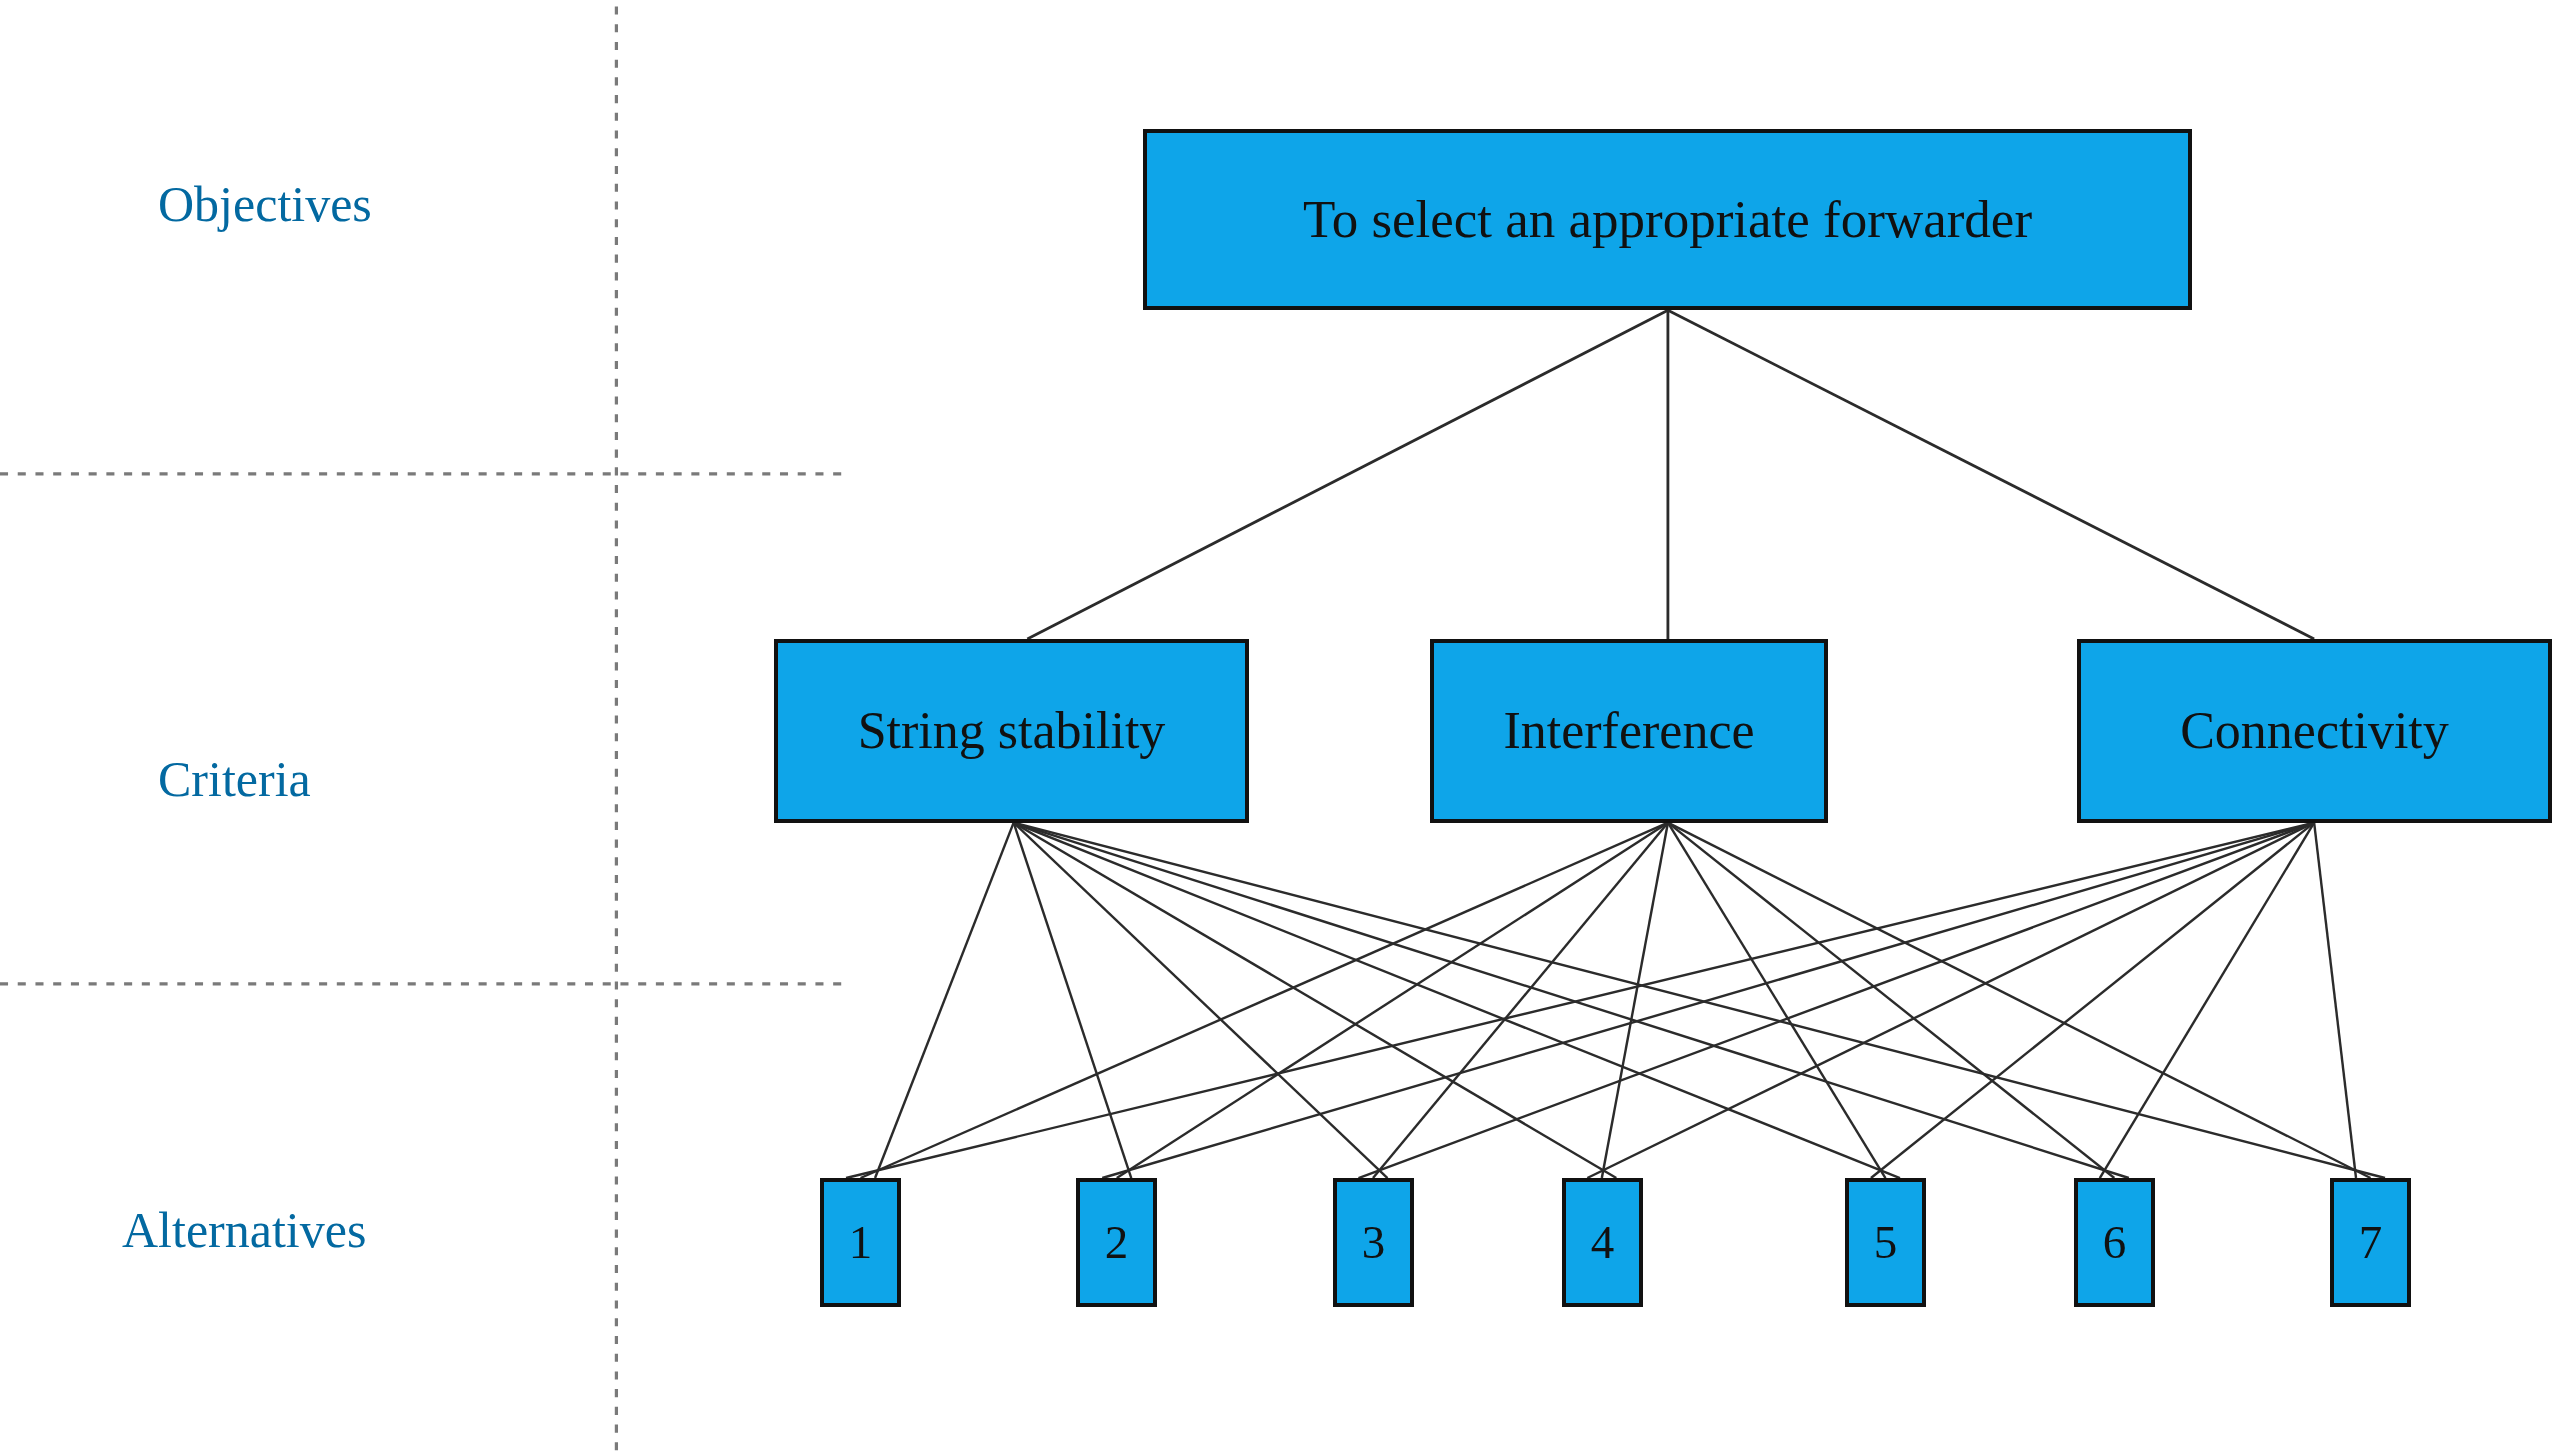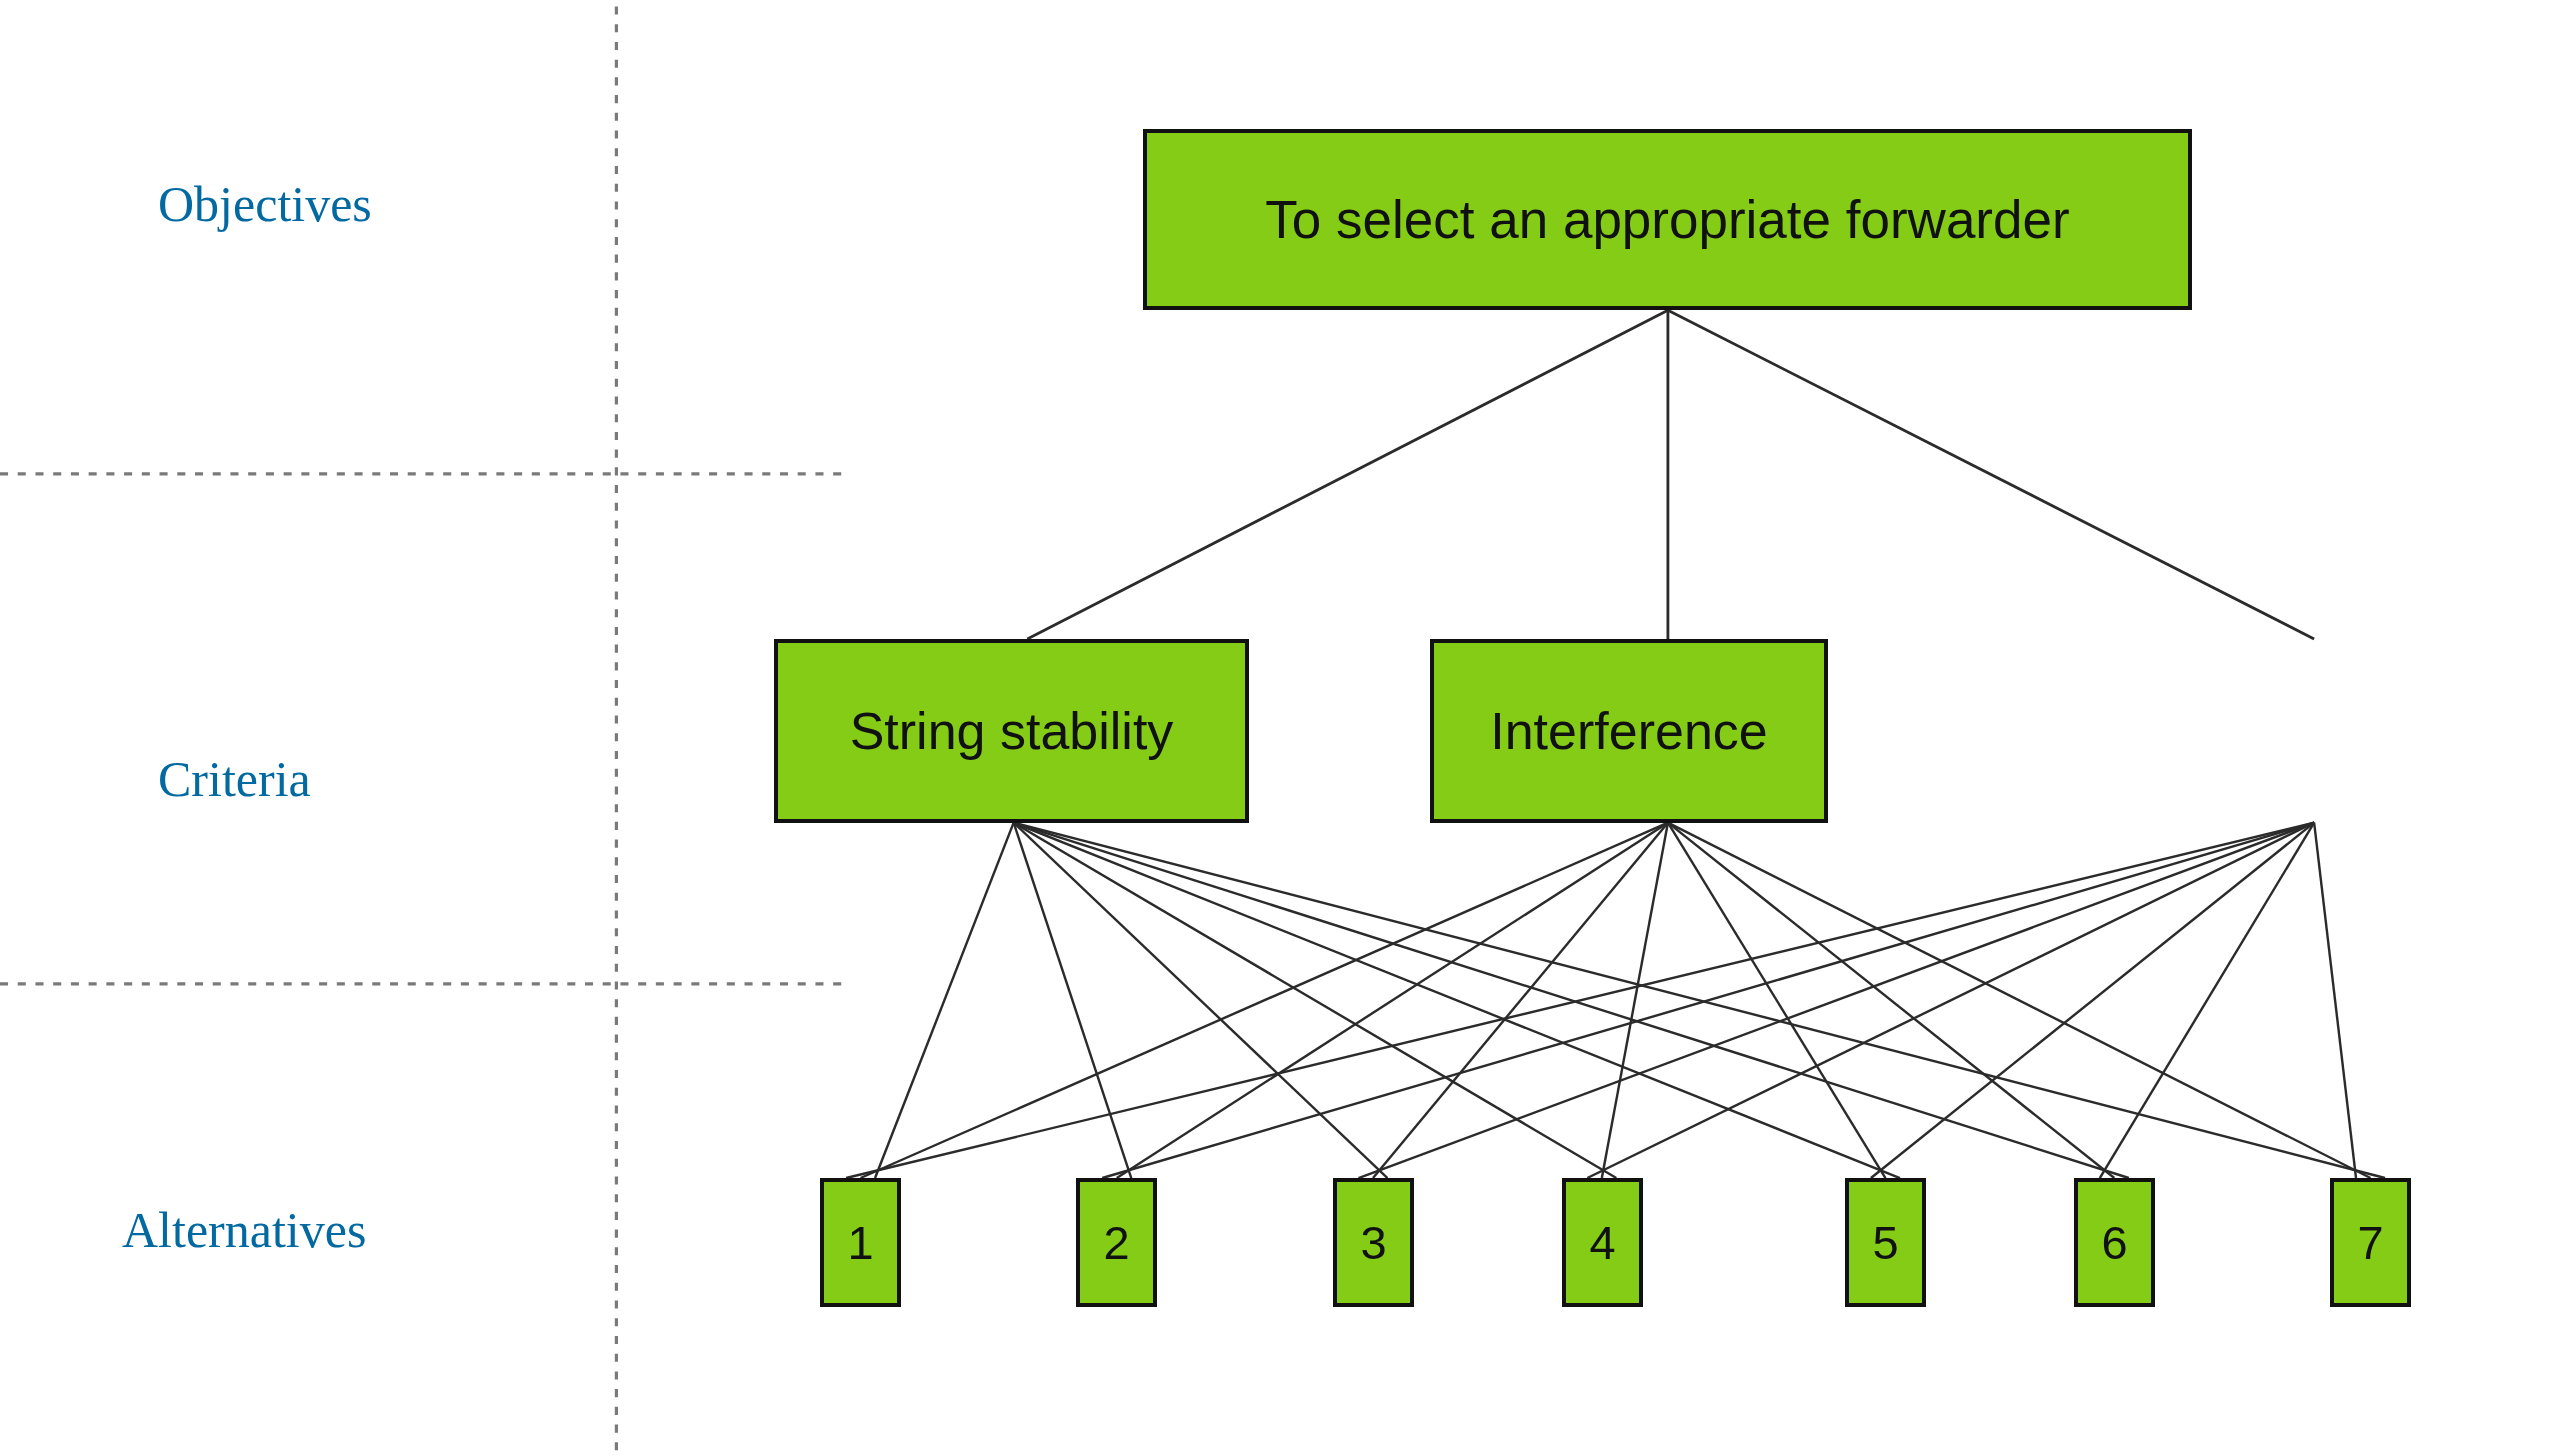--- a/index.html
+++ b/index.html
@@ -31,27 +31,27 @@
     line-height: 1;
     white-space: nowrap;
   }
   #label-objectives { left: 158px; top: 179px; }
   #label-criteria   { left: 158px; top: 717px; margin-top: 37px; }
   #label-alternatives { left: 122px; top: 1205px; }
 
   .node-box {
     position: absolute;
     box-sizing: border-box;
-    background: #84cc16;
+    background: #0ea5e9;
     border: 4.8px solid #111111;
     display: flex;
     align-items: center;
     justify-content: center;
     color: #111111;
-    font-family: Liberation Sans, sans-serif;
+    font-family: Liberation Serif, serif;
     line-height: 1;
     text-align: center;
   }
   .node-box.objective {
     left: 1143px; top: 129px;
     width: 1049px; height: 181px;
     font-size: 53px;
   }
   .node-box.criterion {
     top: 639px;
@@ -128,20 +128,21 @@
   </svg>
 
   <div class="row-label" id="label-objectives">Objectives</div>
   <div class="row-label" id="label-criteria">Criteria</div>
   <div class="row-label" id="label-alternatives">Alternatives</div>
 
   <div class="node-box objective" id="node-goal">To select an appropriate forwarder</div>
 
   <div class="node-box criterion" id="node-criterion-0">String stability</div>
   <div class="node-box criterion" id="node-criterion-1">Interference</div>
+  <div class="node-box criterion" id="node-criterion-2">Connectivity</div>
 
   <div class="node-box alternative" id="node-alt-0">1</div>
   <div class="node-box alternative" id="node-alt-1">2</div>
   <div class="node-box alternative" id="node-alt-2">3</div>
   <div class="node-box alternative" id="node-alt-3">4</div>
   <div class="node-box alternative" id="node-alt-4">5</div>
   <div class="node-box alternative" id="node-alt-5">6</div>
   <div class="node-box alternative" id="node-alt-6">7</div>
 
 </div>

